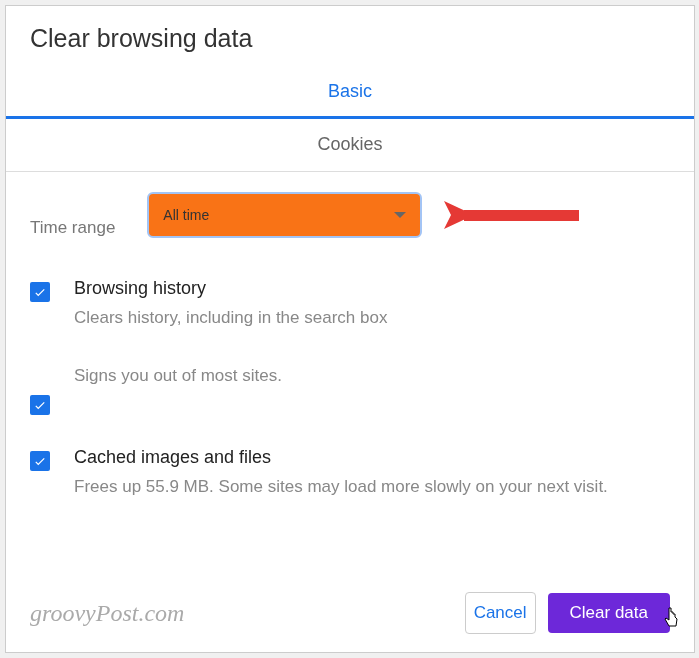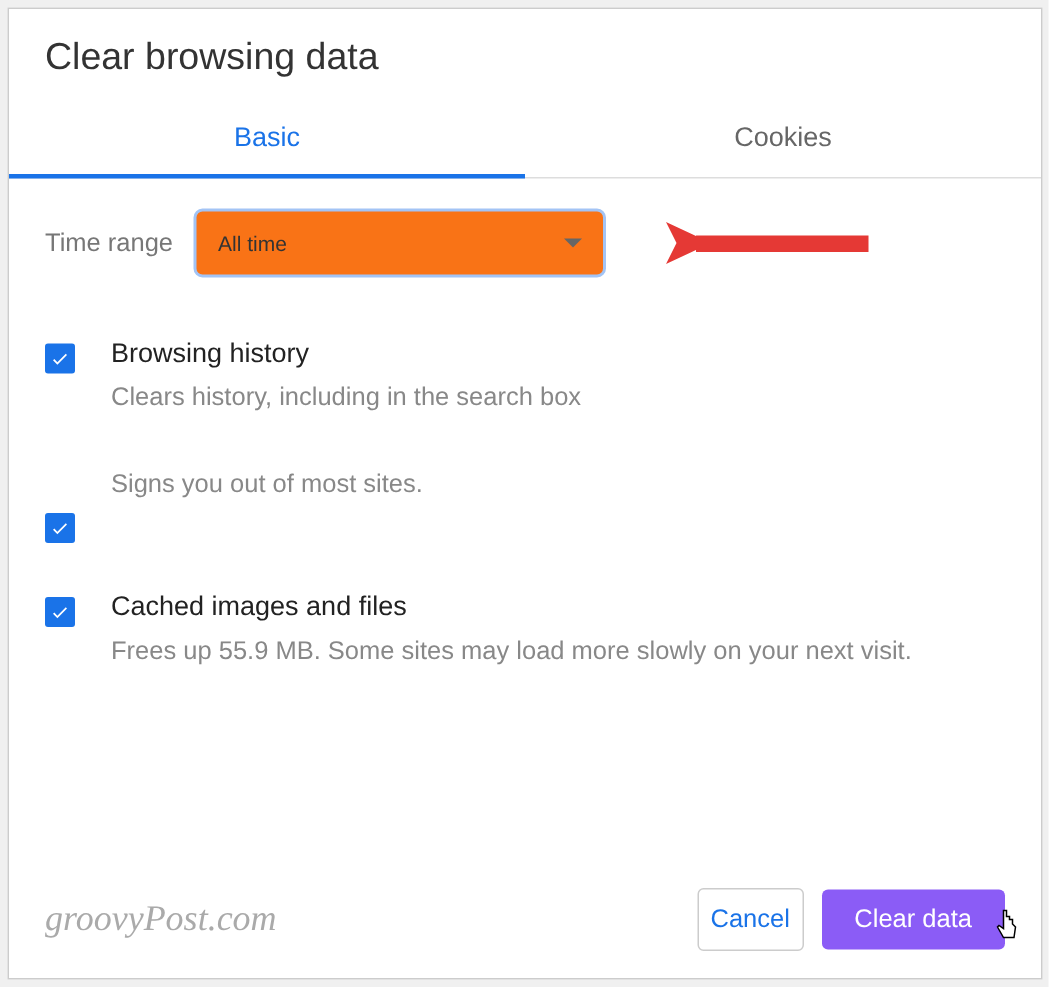--- a/index.html
+++ b/index.html
@@ -19,20 +19,21 @@
     }
     .title {
       font-size: 25px;
       color: #333;
       padding: 18px 24px 12px 24px;
       font-weight: normal;
     }
     .tabs {
       display: flex;
       border-bottom: 1px solid #ddd;
+      flex-direction: column;
     }
     .tab {
       flex: 1;
       text-align: center;
       padding: 16px 0;
       font-size: 18px;
       color: #666;
       cursor: pointer;
       position: relative;
     }
@@ -48,22 +49,22 @@
       height: 3px;
       background: #1a73e8;
     }
     .content {
       flex: 1;
       padding: 20px 24px 0 24px;
       position: relative;
     }
     .timerange-row {
       display: flex;
-      align-items: center;
-      gap: 14px;
+      align-items: flex-end;
+      gap: 32px;
       margin-bottom: 40px;
     }
     .timerange-label {
       font-size: 17px;
       color: #777;
     }
     .dropdown {
       display: flex;
       align-items: center;
       justify-content: space-between;
@@ -139,21 +140,21 @@
       padding: 10px 8px;
       background: #fff;
       border: 1px solid #ccc;
       border-radius: 4px;
       color: #1a73e8;
       font-size: 17px;
       cursor: pointer;
     }
     .btn-clear {
       padding: 10px 22px;
-      background: #8b5cf6;
+      background: #6d28d9;
       border: none;
       border-radius: 4px;
       color: #fff;
       font-size: 17px;
       cursor: pointer;
       position: relative;
     }
     .arrow-annotation {
       position: absolute;
       top: 18px;

